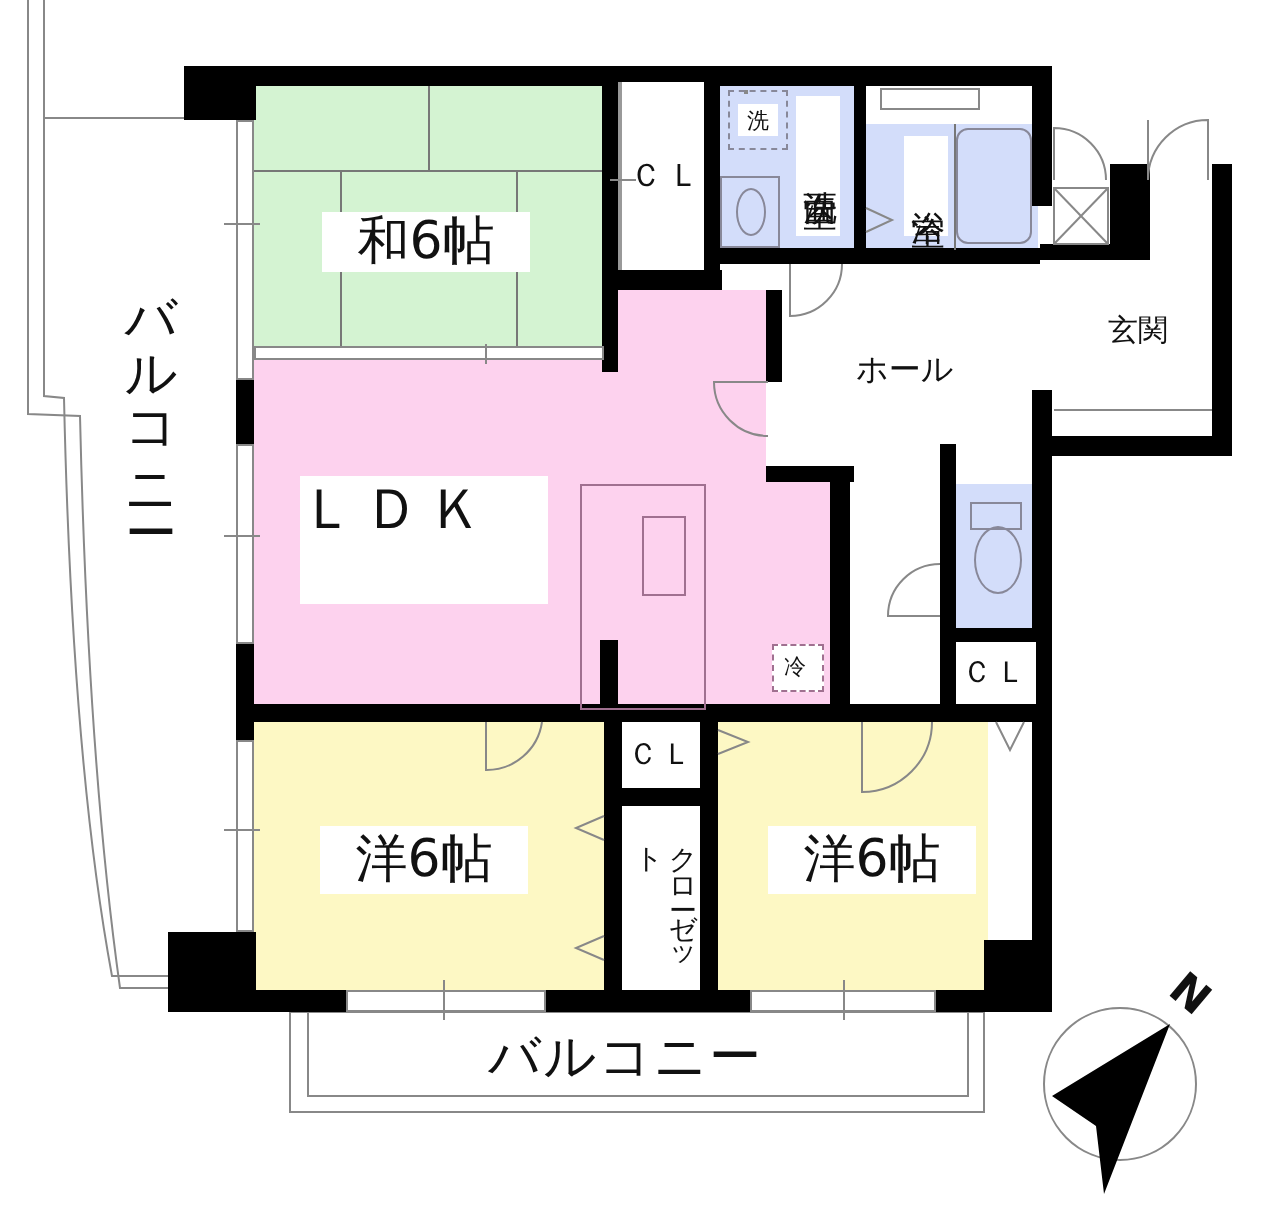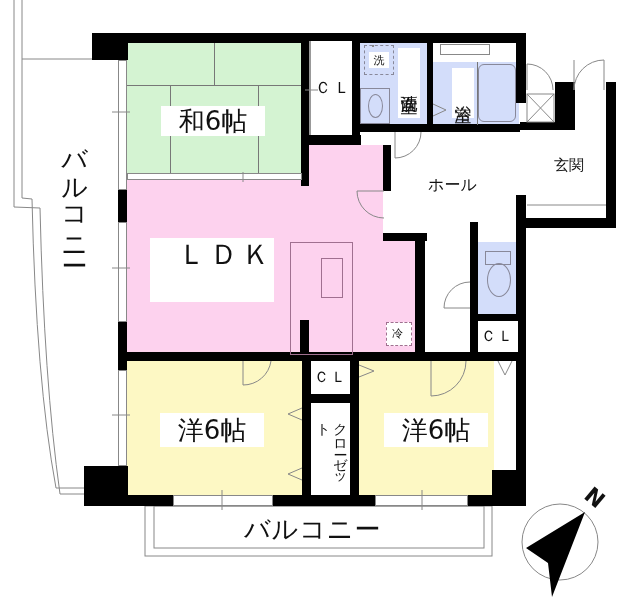--- a/index.html
+++ b/index.html
@@ -140,21 +140,21 @@
     <line x1="243" y1="172" x2="243" y2="182" stroke="#888"></line>
     <line x1="305" y1="90" x2="318" y2="90" stroke="#888"></line>
 
     <circle cx="560" cy="542" r="38" fill="none" stroke="#888" stroke-width="1"></circle>
     <path d="M585,512 L552,597 L548,563 L526,548 Z" fill="#000"></path>
   </svg>
 
   <div class="label" style="left:161px;top:106px;width:104px;height:30px;font-size:26px;">和6帖</div>
 
   <div class="abs" style="left:150px;top:238px;width:124px;height:64px;background:#fff;">
-    <div class="plain" style="left:0;top:3px;width:124px;text-align:right;font-size:28px;letter-spacing:4px;">ＬＤＫ</div>
+    <div class="plain" style="left:0;top:3px;width:124px;text-align:left;font-size:28px;letter-spacing:4px;">ＬＤＫ</div>
   </div>
 
   <div class="label" style="left:160px;top:413px;width:104px;height:34px;font-size:26px;">洋6帖</div>
   <div class="label" style="left:384px;top:413px;width:104px;height:34px;font-size:26px;">洋6帖</div>
 
   <div class="label vlabel" style="left:398px;top:48px;width:22px;height:70px;font-size:17px;">洗面室</div>
   <div class="label vlabel" style="left:452px;top:68px;width:22px;height:50px;font-size:17px;">浴室</div>
 
   <div class="plain" style="left:428px;top:177px;font-size:16px;">ホール</div>
   <div class="plain" style="left:554px;top:158px;font-size:15px;">玄関</div>

